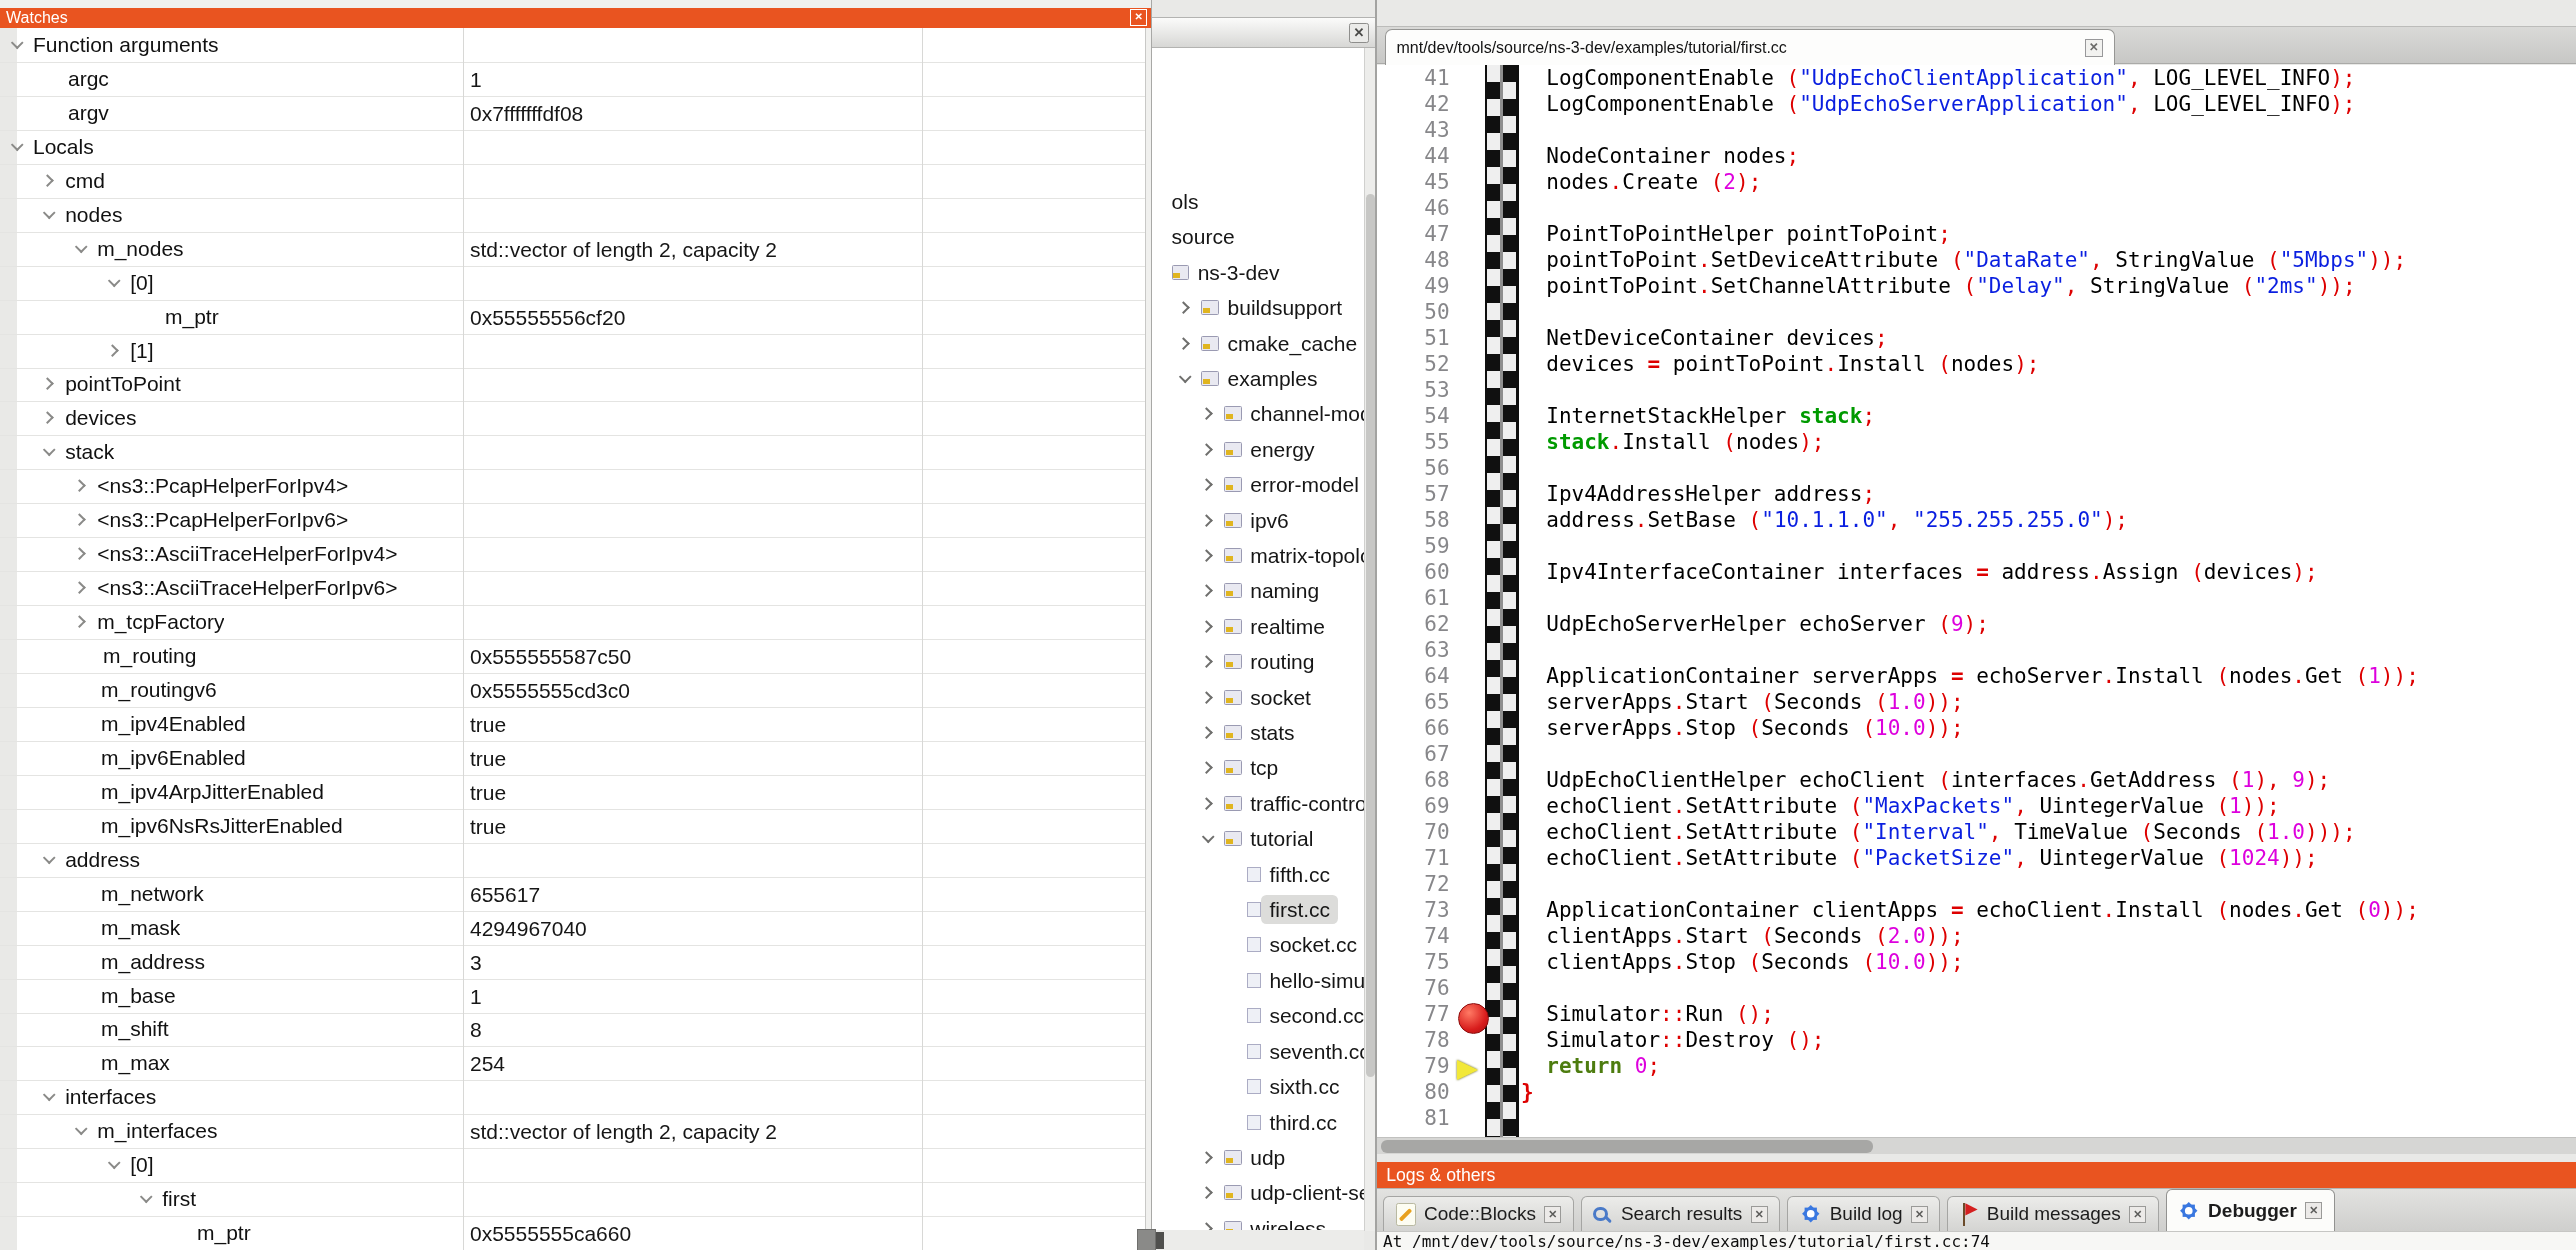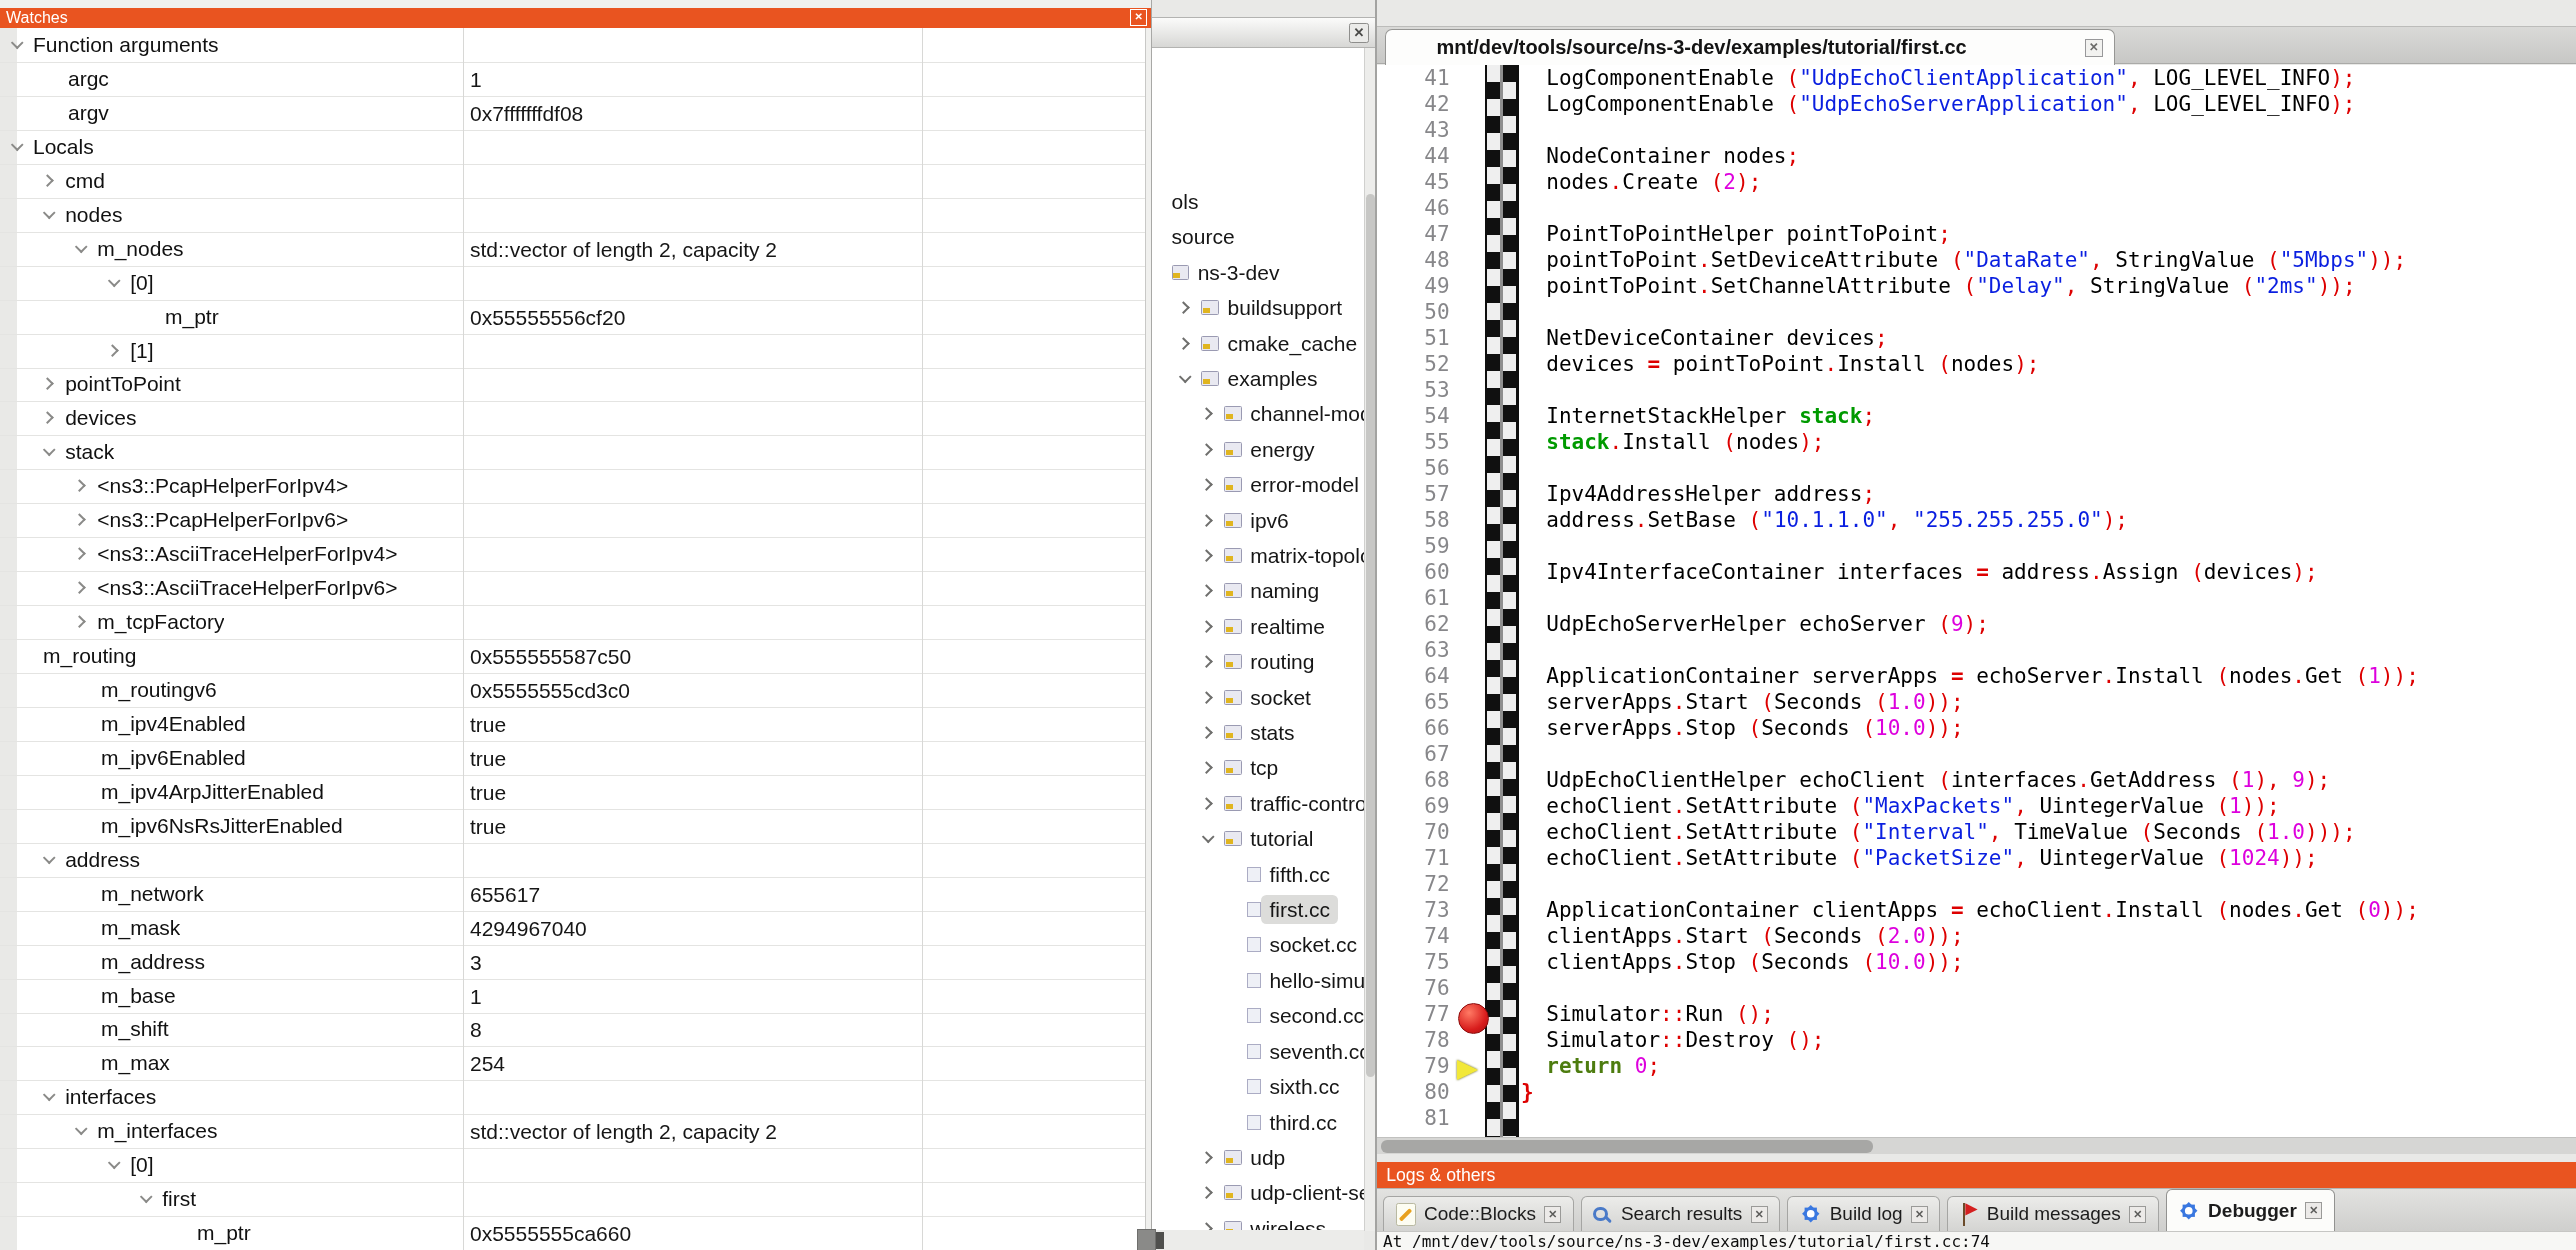--- a/index.html
+++ b/index.html
@@ -35,21 +35,21 @@
   .p-hthumb { position:absolute; left:0; top:1.5px; width:15.4px; height:17px; background:#4f4f4d; }
 
   
   #editor { position:absolute; left:1375px; top:0; width:1201px; height:1250px; background:#e9e9e7;
             border-left:2.3px solid #a3a3a1; }
   .tabbar { position:absolute; left:0; top:26px; width:100%; height:38px;
             background:linear-gradient(#d9d9d7,#c7c7c5); border-bottom:0.8px solid #aaaaa8; border-top:0.8px solid #bcbcba; }
   .etab { position:absolute; left:7.7px; top:2.3px; height:36px; width:730px; background:#fdfdfc;
           border:0.8px solid #969694; border-bottom:none; border-radius:7px 7px 0 0;
           display:flex; align-items:center; padding:0 10.8px; }
-  .etab-title { font-size:20px; font-weight:bold; color:#141414; white-space:nowrap; overflow:hidden; flex:1;margin-left:40px; }
+  .etab-title { font-size:16px; font-weight:normal; color:#141414; white-space:nowrap; overflow:hidden; flex:1; }
   .tclose { flex:none; width:18.4px; height:18.4px; border:1.5px solid #98989a; background:#f2f2f0; color:#6a6a68;
             font-size:11.5px; font-weight:bold; line-height:15.4px; text-align:center; margin-left:9.2px; }
   .codearea { position:absolute; left:0; top:65px; width:100%; height:1072px; background:#ffffff; overflow:hidden; }
   #linenums { position:absolute; left:0; top:0; width:88px; }
   .lnum { height:26px; line-height:26px; text-align:right; padding-right:15.4px;
           font-family:"DejaVu Sans Mono", monospace; font-size:21px; color:#87878a; }
   #gutter { position:absolute; left:108px; top:0; width:34px; height:1072px;
             background:
               linear-gradient(to right,#0f0f0f 0 2.3px,transparent 2.3px 14.6px,#8f8f8f 14.6px 17.7px,transparent 17.7px 31.5px,#0f0f0f 31.5px 34px),
               conic-gradient(#101010 0 25%, #efefef 0 50%, #101010 0 75%, #efefef 0);
@@ -498,21 +498,21 @@
             <span class="wname">&lt;ns3::AsciiTraceHelperForIpv4&gt;</span>
           </div>
           <div class="wrow" style="top: 543px; padding-left: 75px;">
             <span class="chev right"></span>
             <span class="wname">&lt;ns3::AsciiTraceHelperForIpv6&gt;</span>
           </div>
           <div class="wrow" style="top: 577px; padding-left: 75px;">
             <span class="chev right"></span>
             <span class="wname">m_tcpFactory</span>
           </div>
-          <div class="wrow" style="top: 611px; padding-left: 43px;">
+          <div class="wrow" style="top: 611px; padding-left: 103px;">
             <span class="wname">m_routing</span>
             <span class="wval">0x555555587c50</span>
           </div>
           <div class="wrow" style="top: 645px; padding-left: 101px;">
             <span class="wname">m_routingv6</span>
             <span class="wval">0x5555555cd3c0</span>
           </div>
           <div class="wrow" style="top: 679px; padding-left: 101px;">
             <span class="wname">m_ipv4Enabled</span>
             <span class="wval">true</span>

